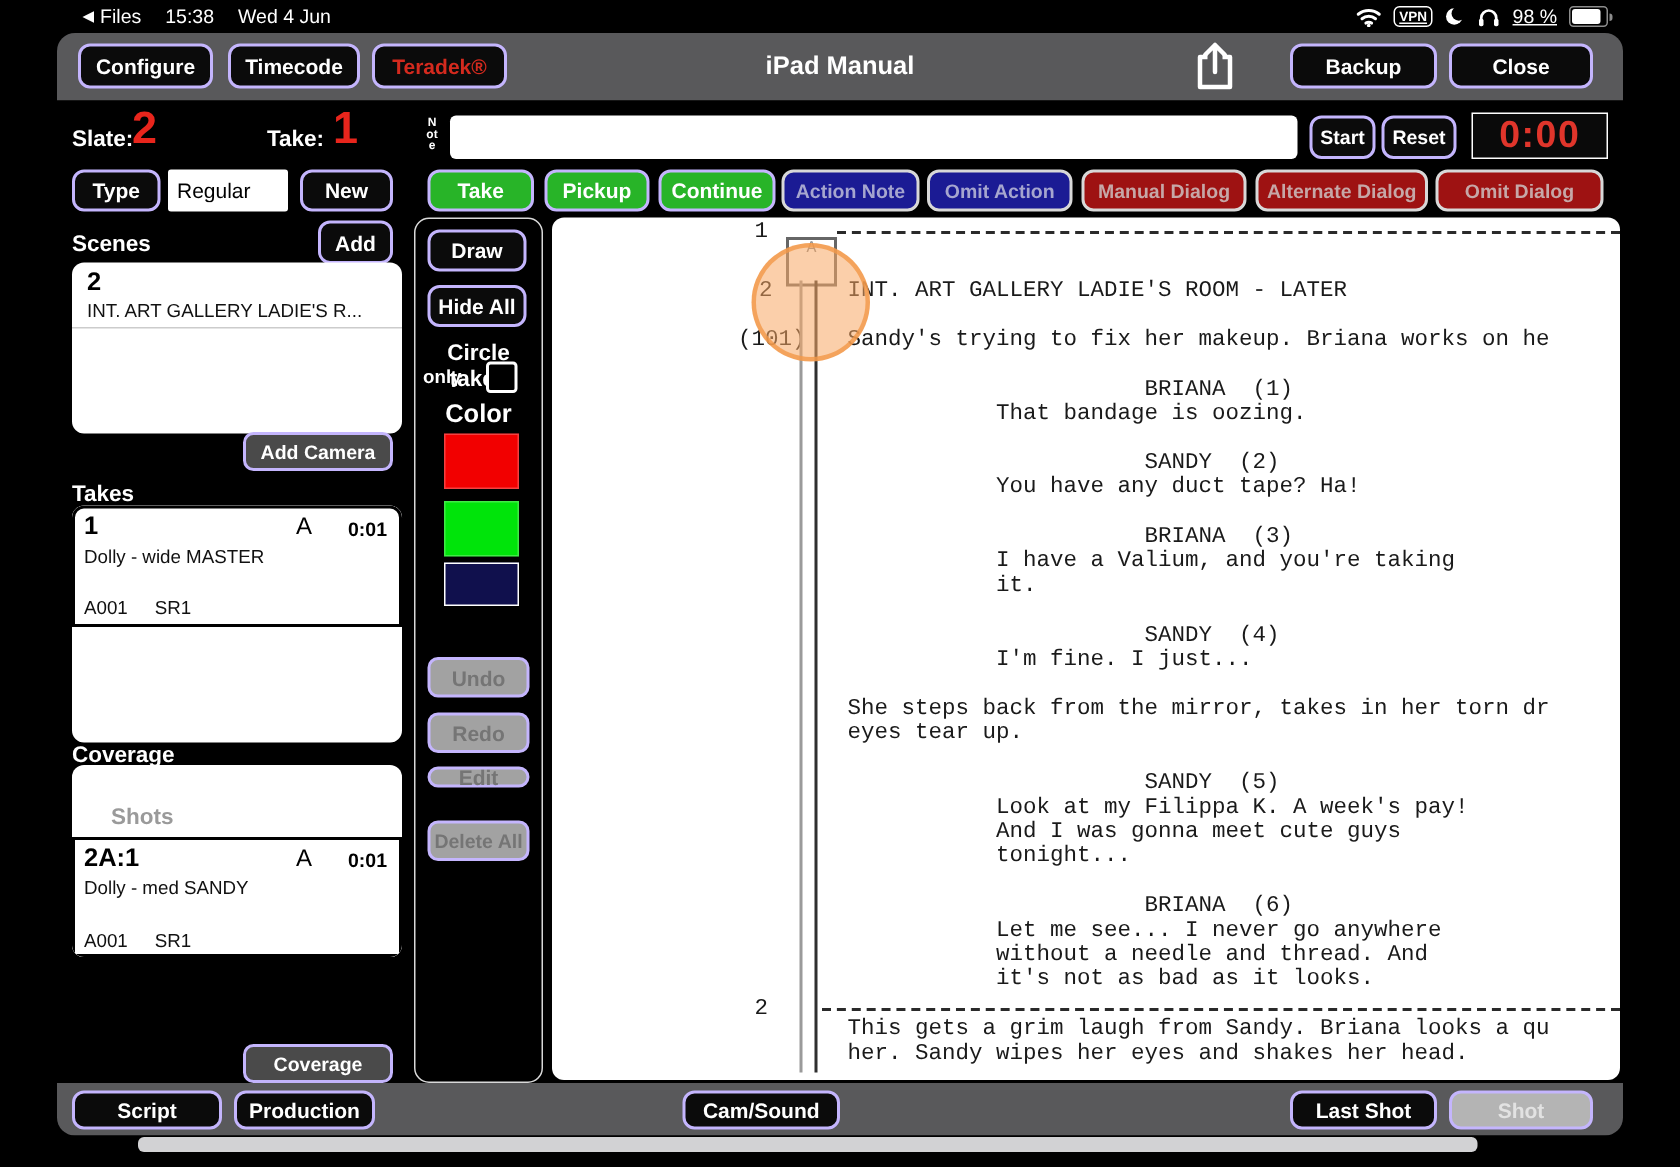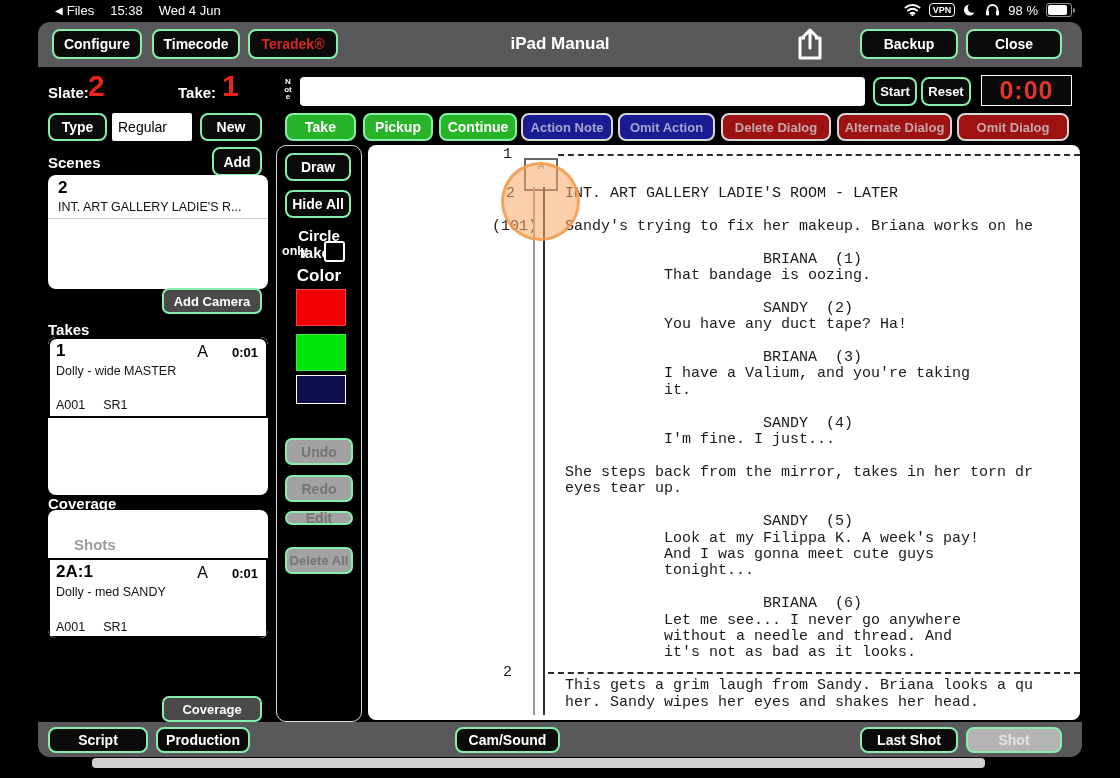--- a/index.html
+++ b/index.html
@@ -3,35 +3,35 @@
 <meta charset="utf-8">
 <style>
   html,body{margin:0;padding:0;background:#000;}
   body{width:1120px;height:778px;position:relative;overflow:hidden;
        font-family:"Liberation Sans",sans-serif;-webkit-font-smoothing:antialiased;}
   .abs{position:absolute;box-sizing:border-box;}
 
   
   .statusbar{position:absolute;top:0;left:0;width:1120px;height:22px;color:#fff;font-size:13px;}
   .sb-left{position:absolute;left:55px;top:3px;display:flex;gap:16px;align-items:center;}
-  .sb-right{position:absolute;right:48px;top:3px;display:flex;gap:8px;align-items:flex-start;}
+  .sb-right{position:absolute;right:48px;top:3px;display:flex;gap:8px;align-items:flex-end;text-decoration:underline;}
   .vpn-pill{border:1.5px solid #fff;border-radius:4px;font-size:9px;font-weight:bold;padding:0 3px;line-height:12px;}
   .batt{width:24px;height:12px;border:1px solid rgba(255,255,255,.55);border-radius:3px;position:relative;}
   .batt .fill{position:absolute;left:1px;top:1px;bottom:1px;width:19px;background:#fff;border-radius:2px;}
   .batt .nub{position:absolute;right:-4px;top:3.5px;width:2.5px;height:5px;background:rgba(255,255,255,.55);border-radius:0 2px 2px 0;}
 
   
   .app{position:absolute;left:38px;top:22px;width:1044px;height:735px;border-radius:12px;overflow:hidden;background:#000;}
   .topbar{position:absolute;top:0;left:0;right:0;height:45px;background:#59595b;}
   .bottombar{position:absolute;bottom:0;left:0;right:0;height:35px;background:#59595b;}
   .content{position:absolute;top:45px;left:0;right:0;height:655px;background:#000;}
   .homebar{position:absolute;left:92px;top:758px;width:893px;height:10px;background:#d2d2d4;border-radius:4px;}
 
   .btn{position:absolute;box-sizing:border-box;display:flex;align-items:center;justify-content:center;
-       background:#0b0b0b;border:2px solid #86efac;border-radius:8px;color:#fff;font-weight:bold;font-size:14px;cursor:default;text-align:right;}
+       background:#0b0b0b;border:2px solid #c4b5fd;border-radius:8px;color:#fff;font-weight:bold;font-size:14px;cursor:default;text-align:right;}
   .btn-green{background:#28b428;}
   .btn-navy{background:#1b1b94;color:#a6a6cf;font-size:13px;border-color:#d8d8d8;}
   .btn-red{background:#9e1212;color:#c6a7a7;font-size:13px;border-color:#d8d8d8;}
   .btn-dark{background:#4a4a4a;border-radius:7px;font-size:13px;}
   .btn-ghost{border-color:#6a6a6a;color:#8c8c8c;margin-top:44px;}
   .btn-disabled{background:#a2a2a2;color:#757575;border-radius:7px;}
   .btn-lightgray{background:#b4b4b4;color:#e2e2e2;}
   .red-text{color:#d42a1e;}
 
   .lbl{position:absolute;color:#fff;font-weight:bold;font-size:15px;}
@@ -126,21 +126,21 @@
     <div class="abs" style="left:943px;top:8px;width:91px;height:31px;border:1.5px solid #fff;background:#0a0a0a;display:flex;align-items:center;justify-content:center;color:#e0352b;font-size:25px;font-weight:bold;letter-spacing:1px;">0:00</div>
 
     <div class="btn" style="left:10px;top:46px;width:59px;height:28px;">Type</div>
     <input class="field" style="left: 74px; top: 46px; width: 80px; height: 28px; padding: 0px 6px; font-size: 14px; border-radius: 2px;" value="Regular">
     <div class="btn" style="left:162px;top:46px;width:62px;height:28px;">New</div>
     <div class="btn btn-green" style="left:247px;top:46px;width:71px;height:28px;">Take</div>
     <div class="btn btn-green" style="left:325px;top:46px;width:70px;height:28px;">Pickup</div>
     <div class="btn btn-green" style="left:401px;top:46px;width:78px;height:28px;">Continue</div>
     <div class="btn btn-navy" style="left:483px;top:46px;width:92px;height:28px;">Action Note</div>
     <div class="btn btn-navy" style="left:580px;top:46px;width:97px;height:28px;">Omit Action</div>
-    <div class="btn btn-red" style="left:683px;top:46px;width:110px;height:28px;">Delete Dialog</div>
+    <div class="btn btn-red" style="left:683px;top:46px;width:110px;height:28px;">Manual Dialog</div>
     <div class="btn btn-red" style="left:799px;top:46px;width:115px;height:28px;">Alternate Dialog</div>
     <div class="btn btn-red" style="left:919px;top:46px;width:112px;height:28px;">Omit Dialog</div>
 
     <span class="lbl" style="left:10px;top:87px;">Scenes</span>
     <div class="btn btn-ghost" style="left:80px;top:81px;width:88px;height:27px;font-size:13px;">Rearrange</div>
     <div class="btn" style="left:174px;top:80px;width:50px;height:29px;">Add</div>
 
     <div class="whitebox" style="left:10px;top:108px;width:220px;height:114px;">
       <div class="abs" style="left:0;right:0;top:0;height:44px;border-bottom:1px solid #ccc;">
         <span class="abs" style="left:10px;top:3px;font-size:17px;font-weight:bold;color:#000;">2</span>

